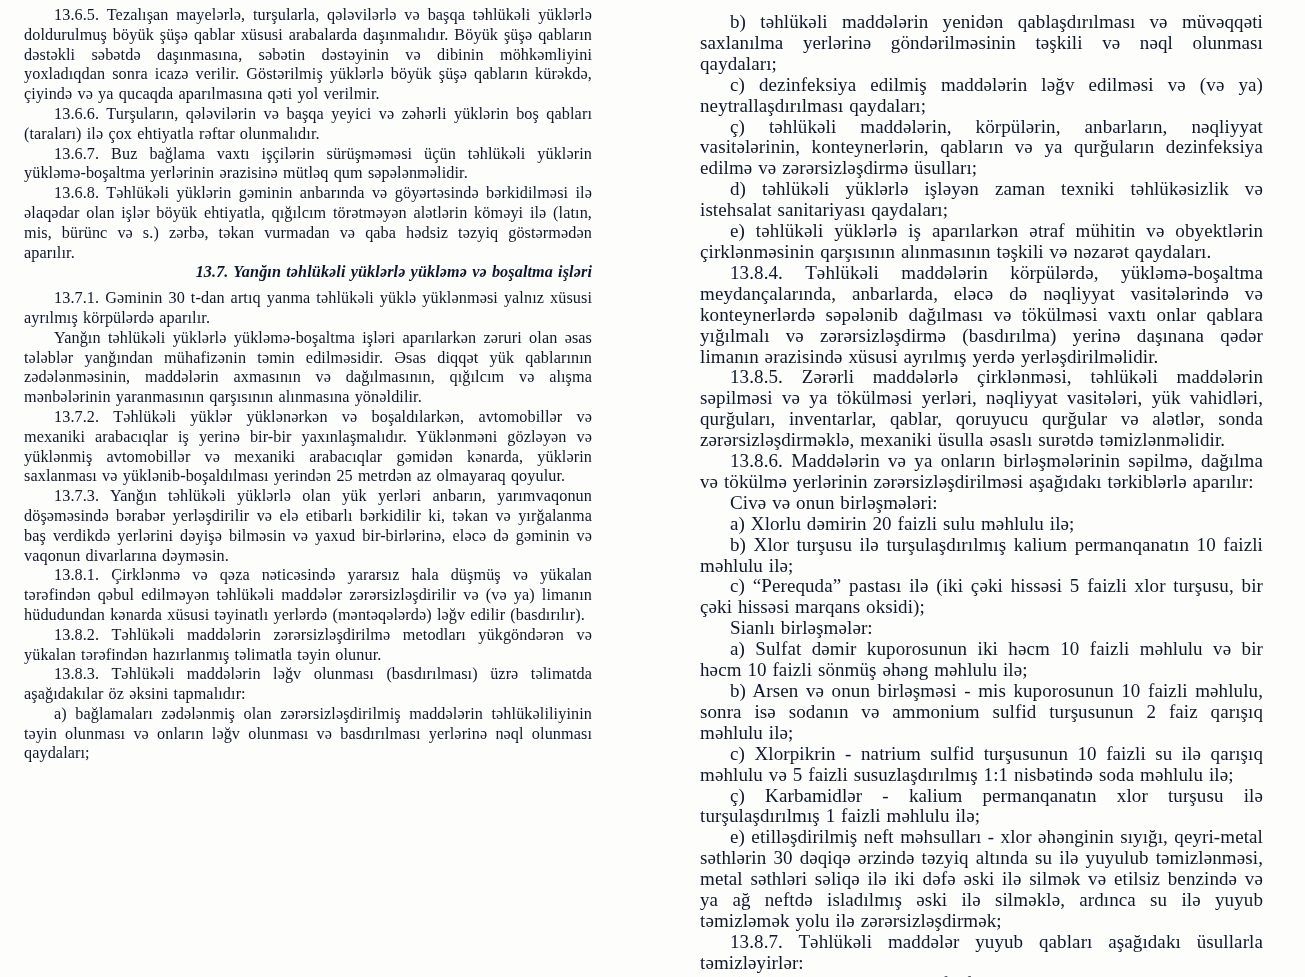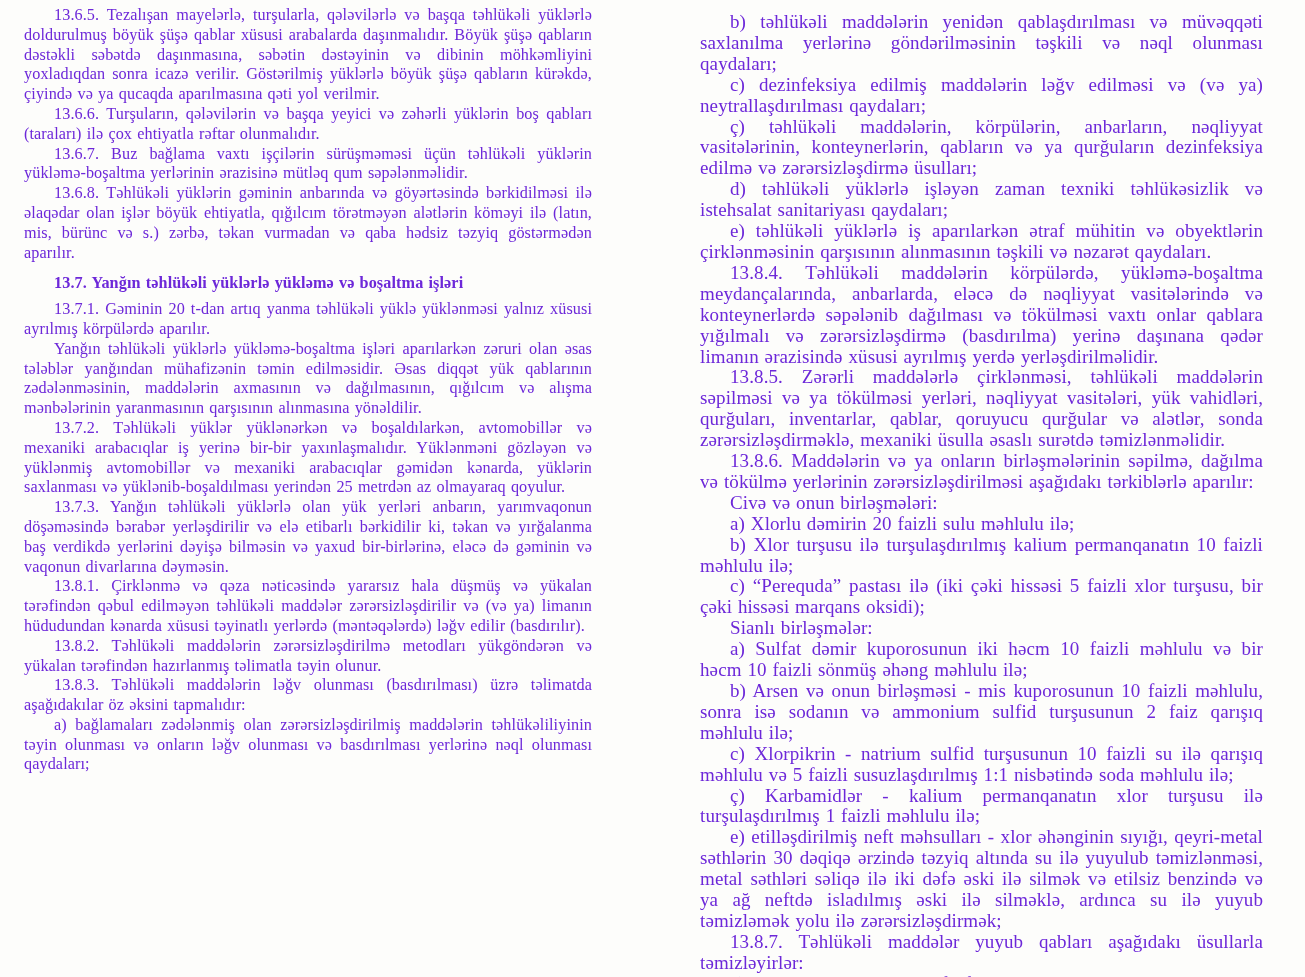--- a/index.html
+++ b/index.html
@@ -5,21 +5,21 @@
   html, body {
     margin: 0;
     padding: 0;
     background: #f4f4f2;
   }
   .page {
     position: relative;
     width: 1305px;
     height: 977px;
     background: #fdfdfb;
-    color: #6d28d9;
+    color: #0f172a;
     font-family: "Liberation Serif", "DejaVu Serif", serif;
     display: flex;
     box-sizing: border-box;
     padding: 6px 42px 16px 24px;
     overflow: hidden;
   }
   .column {
     box-sizing: border-box;
   }
   .column-left {
@@ -37,36 +37,36 @@
     font-size: 16.2px;
     letter-spacing: 0.1px;
     word-spacing: 1px;
     hyphens: auto;
     -webkit-hyphens: auto;
   }
   .column-left .para { line-height: 19.8px; }
   .column-right .para { line-height: 20.9px; font-size: 19px; }
   .para.heading {
     font-weight: bold;
-    margin-top: 11px;
     margin-bottom: 6px;
-    text-align: left;
+    text-align: right;
+    font-style: italic;
   }
 </style>
 </head>
 <body>
 
 <div class="page">
   <div class="column column-left">
       <p class="para">13.6.5. Tezalışan mayelərlə, turşularla, qələvilərlə və başqa təhlükəli yüklərlə doldurulmuş böyük şüşə qablar xüsusi arabalarda daşınmalıdır. Böyük şüşə qabların dəstəkli səbətdə daşınmasına, səbətin dəstəyinin və dibinin möhkəmliyini yoxladıqdan sonra icazə verilir. Göstərilmiş yüklərlə böyük şüşə qabların kürəkdə, çiyində və ya qucaqda aparılmasına qəti yol verilmir.</p>
       <p class="para">13.6.6. Turşuların, qələvilərin və başqa yeyici və zəhərli yüklərin boş qabları (taraları) ilə çox ehtiyatla rəftar olunmalıdır.</p>
       <p class="para">13.6.7. Buz bağlama vaxtı işçilərin sürüşməməsi üçün təhlükəli yüklərin yükləmə-boşaltma yerlərinin ərazisinə mütləq qum səpələnməlidir.</p>
       <p class="para">13.6.8. Təhlükəli yüklərin gəminin anbarında və göyərtəsində bərkidilməsi ilə əlaqədar olan işlər böyük ehtiyatla, qığılcım törətməyən alətlərin köməyi ilə (latın, mis, bürünc və s.) zərbə, təkan vurmadan və qaba hədsiz təzyiq göstərmədən aparılır.</p>
       <p class="para heading">13.7. Yanğın təhlükəli yüklərlə yükləmə və boşaltma işləri</p>
-      <p class="para">13.7.1. Gəminin 20 t-dan artıq yanma təhlükəli yüklə yüklənməsi yalnız xüsusi ayrılmış körpülərdə aparılır.</p>
+      <p class="para">13.7.1. Gəminin 30 t-dan artıq yanma təhlükəli yüklə yüklənməsi yalnız xüsusi ayrılmış körpülərdə aparılır.</p>
       <p class="para">Yanğın təhlükəli yüklərlə yükləmə-boşaltma işləri aparılarkən zəruri olan əsas tələblər yanğından mühafizənin təmin edilməsidir. Əsas diqqət yük qablarının zədələnməsinin, maddələrin axmasının və dağılmasının, qığılcım və alışma mənbələrinin yaranmasının qarşısının alınmasına yönəldilir.</p>
       <p class="para">13.7.2. Təhlükəli yüklər yüklənərkən və boşaldılarkən, avtomobillər və mexaniki arabacıqlar iş yerinə bir-bir yaxınlaşmalıdır. Yüklənməni gözləyən və yüklənmiş avtomobillər və mexaniki arabacıqlar gəmidən kənarda, yüklərin saxlanması və yüklənib-boşaldılması yerindən 25 metrdən az olmayaraq qoyulur.</p>
       <p class="para">13.7.3. Yanğın təhlükəli yüklərlə olan yük yerləri anbarın, yarımvaqonun döşəməsində bərabər yerləşdirilir və elə etibarlı bərkidilir ki, təkan və yırğalanma baş verdikdə yerlərini dəyişə bilməsin və yaxud bir-birlərinə, eləcə də gəminin və vaqonun divarlarına dəyməsin.</p>
       <p class="para">13.8.1. Çirklənmə və qəza nəticəsində yararsız hala düşmüş və yükalan tərəfindən qəbul edilməyən təhlükəli maddələr zərərsizləşdirilir və (və ya) limanın hüdudundan kənarda xüsusi təyinatlı yerlərdə (məntəqələrdə) ləğv edilir (basdırılır).</p>
       <p class="para">13.8.2. Təhlükəli maddələrin zərərsizləşdirilmə metodları yükgöndərən və yükalan tərəfindən hazırlanmış təlimatla təyin olunur.</p>
       <p class="para">13.8.3. Təhlükəli maddələrin ləğv olunması (basdırılması) üzrə təlimatda aşağıdakılar öz əksini tapmalıdır:</p>
       <p class="para">a) bağlamaları zədələnmiş olan zərərsizləşdirilmiş maddələrin təhlükəliliyinin təyin olunması və onların ləğv olunması və basdırılması yerlərinə nəql olunması qaydaları;</p>
     </div>
   <div class="column column-right">
       <p class="para">b) təhlükəli maddələrin yenidən qablaşdırılması və müvəqqəti saxlanılma yerlərinə göndərilməsinin təşkili və nəql olunması qaydaları;</p>

